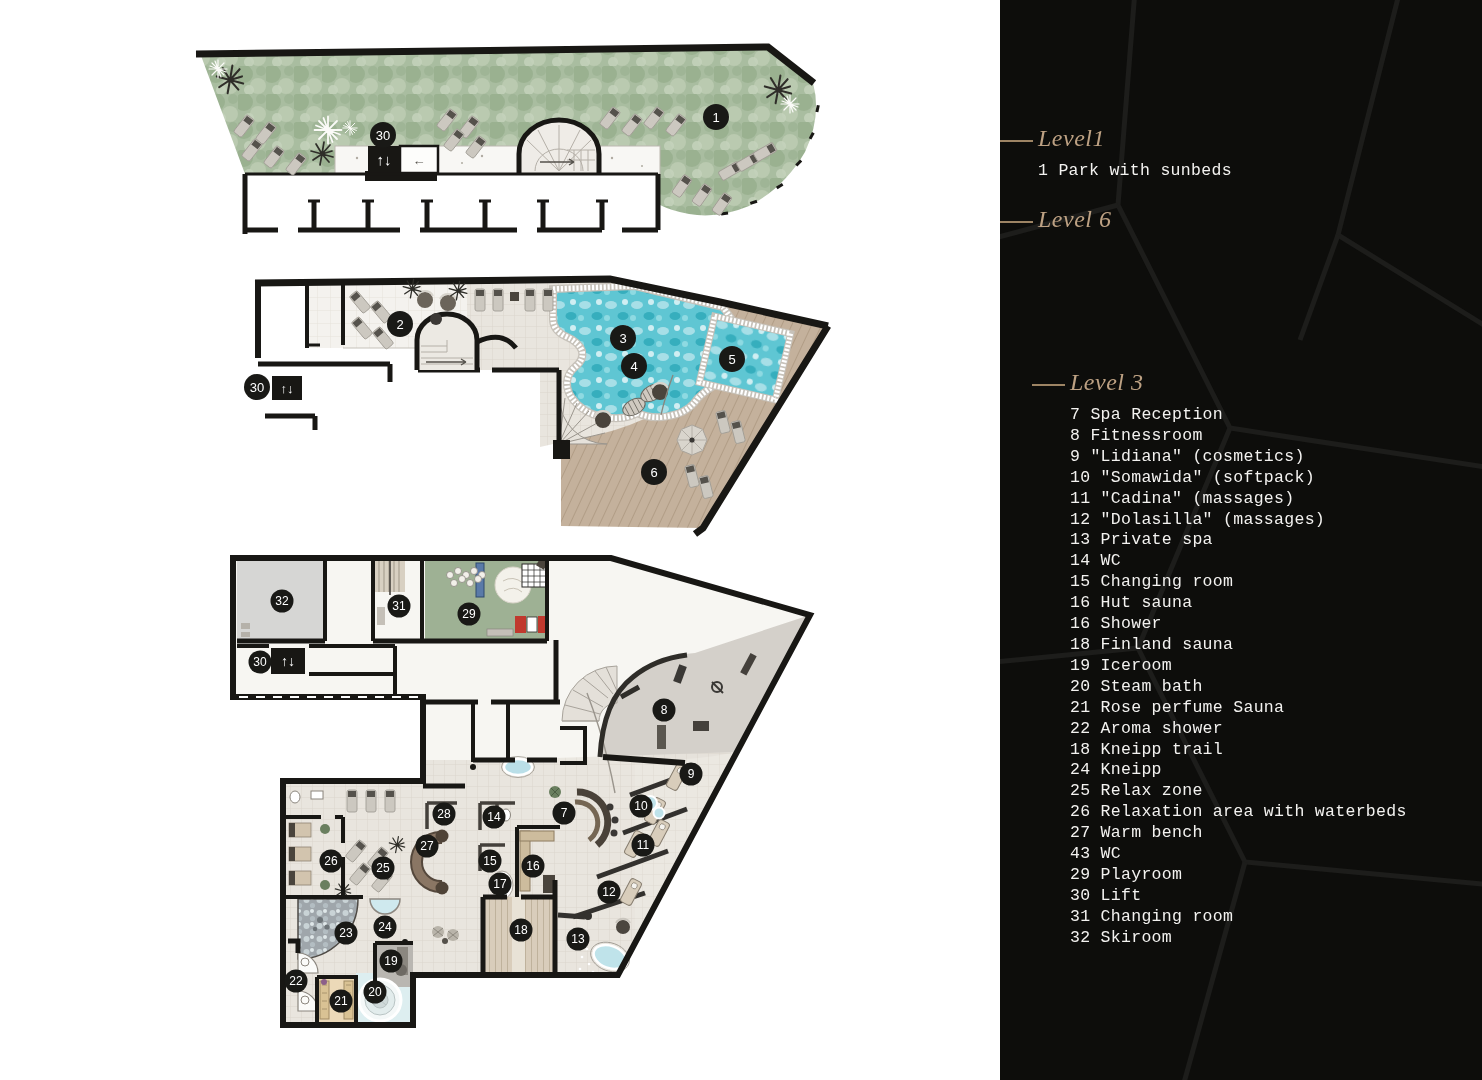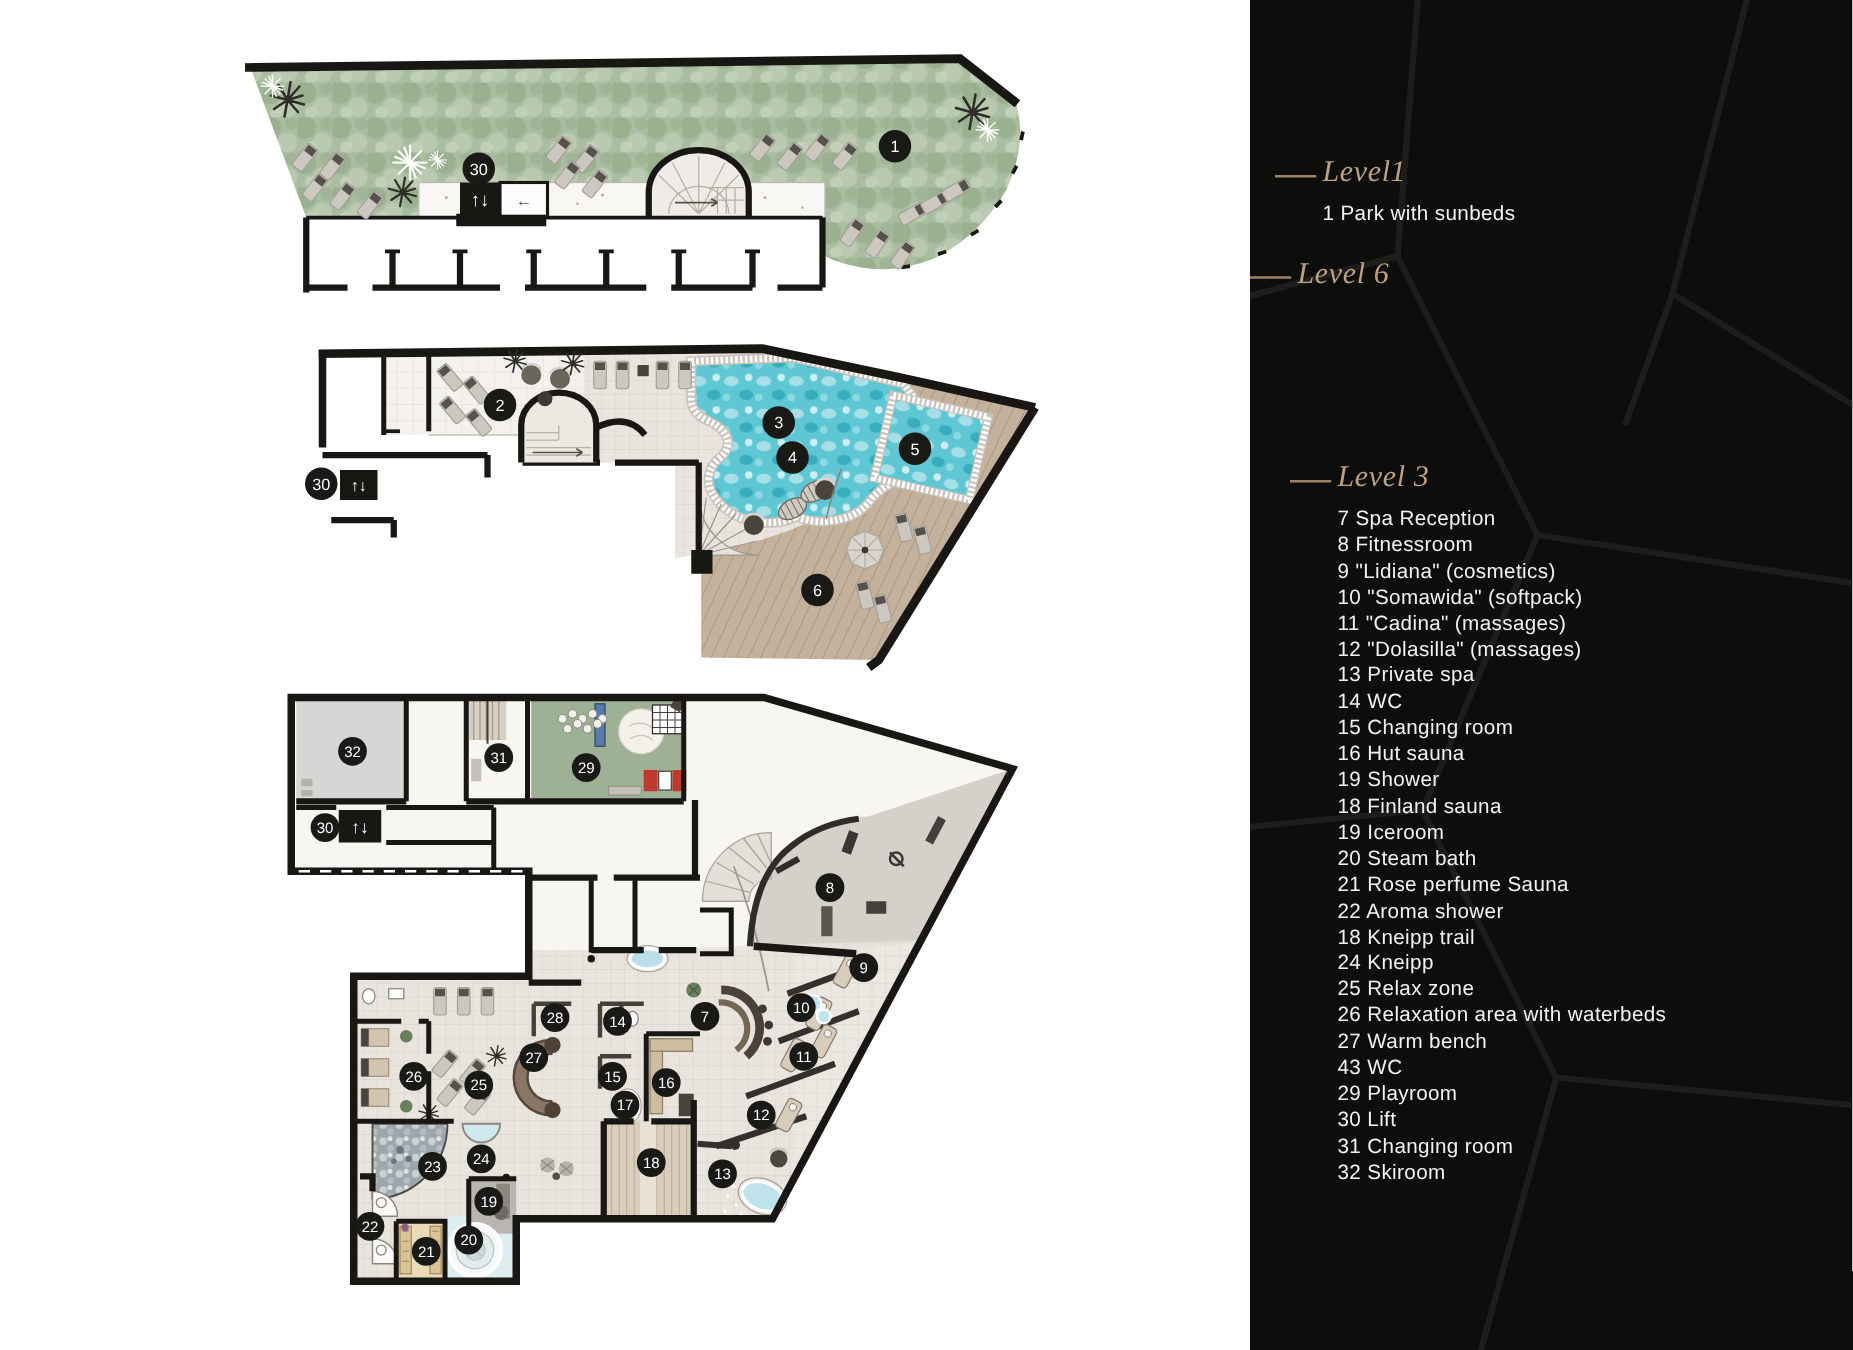--- a/index.html
+++ b/index.html
@@ -2,27 +2,27 @@
 <html><head>
 <meta charset="utf-8">
 <style>
   html,body{margin:0;padding:0;background:#ffffff;}
   body{width:1482px;height:1080px;overflow:hidden;font-family:"Liberation Sans",sans-serif;}
   .stage{position:relative;width:1482px;height:1080px;background:#ffffff;}
   .plans{position:absolute;left:0;top:0;}
   .legend{position:absolute;left:1000px;top:0;width:482px;height:1080px;background:#0d0d0b;overflow:hidden;}
   .mesh{position:absolute;left:0;top:0;}
   .legend-section{position:absolute;left:38px;}
-  .legend-section:nth-child(1){top:124px;margin-left:20px;}
+  .legend-section:nth-child(1){top:124px;}
   .legend-section:nth-child(2){top:205px;}
   .legend-section:nth-child(3){top:368px;margin-left:32px;}
   .legend-heading{position:relative;font-family:"Liberation Serif","DejaVu Serif",serif;font-style:italic;
     font-size:24px;line-height:28px;color:#bda183;letter-spacing:.5px;font-weight:400;}
   .legend-heading::before{content:"";position:absolute;left:-38px;top:16px;width:33px;height:2px;background:#9d8464;}
-  .legend-items{margin:9px 0 0 0;padding:0;list-style:none;}
+  .legend-items{margin:9px 0 0 0;padding:0;list-style:none;font-family:Liberation Mono, monospace;}
   .legend-items li{font-size:16.5px;line-height:20.9px;color:#f3f2f0;letter-spacing:.3px;white-space:nowrap;}
   .marker-num{font-family:"Liberation Sans",sans-serif;fill:#ffffff;font-weight:500;}
   svg text{user-select:none;}
 </style>
 </head>
 <body>
 
 <div class="stage">
 
 <svg class="plans" width="1000" height="1080" viewBox="0 0 1000 1080">
@@ -610,21 +610,21 @@
             <li>7 Spa Reception</li>
             <li>8 Fitnessroom</li>
             <li>9 "Lidiana" (cosmetics)</li>
             <li>10 "Somawida" (softpack)</li>
             <li>11 "Cadina" (massages)</li>
             <li>12 "Dolasilla" (massages)</li>
             <li>13 Private spa</li>
             <li>14 WC</li>
             <li>15 Changing room</li>
             <li>16 Hut sauna</li>
-            <li>19 Shower</li>
+            <li>16 Shower</li>
             <li>18 Finland sauna</li>
             <li>19 Iceroom</li>
             <li>20 Steam bath</li>
             <li>21 Rose perfume Sauna</li>
             <li>22 Aroma shower</li>
             <li>18 Kneipp trail</li>
             <li>24 Kneipp</li>
             <li>25 Relax zone</li>
             <li>26 Relaxation area with waterbeds</li>
             <li>27 Warm bench</li>

